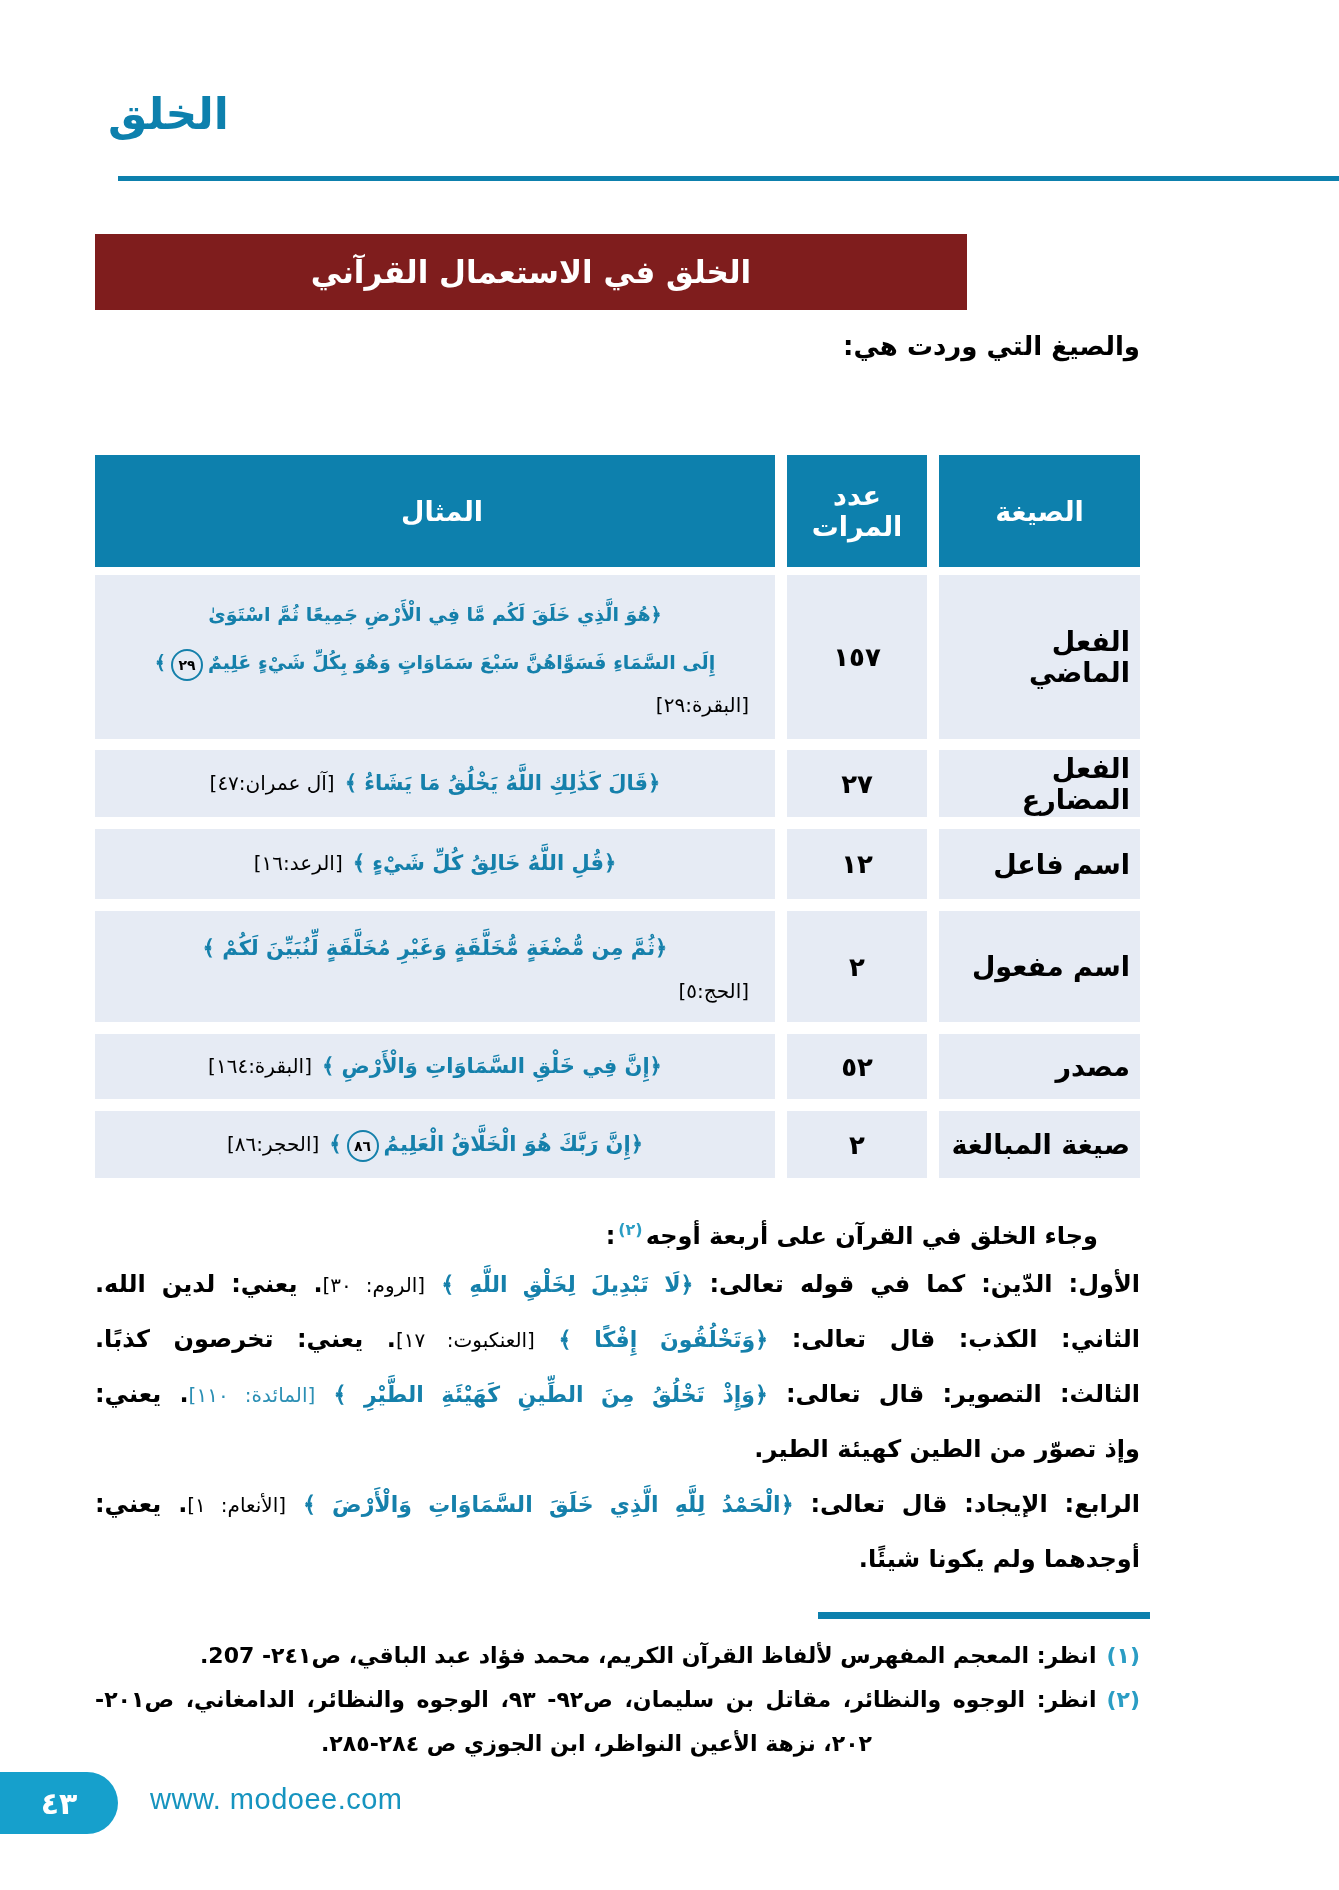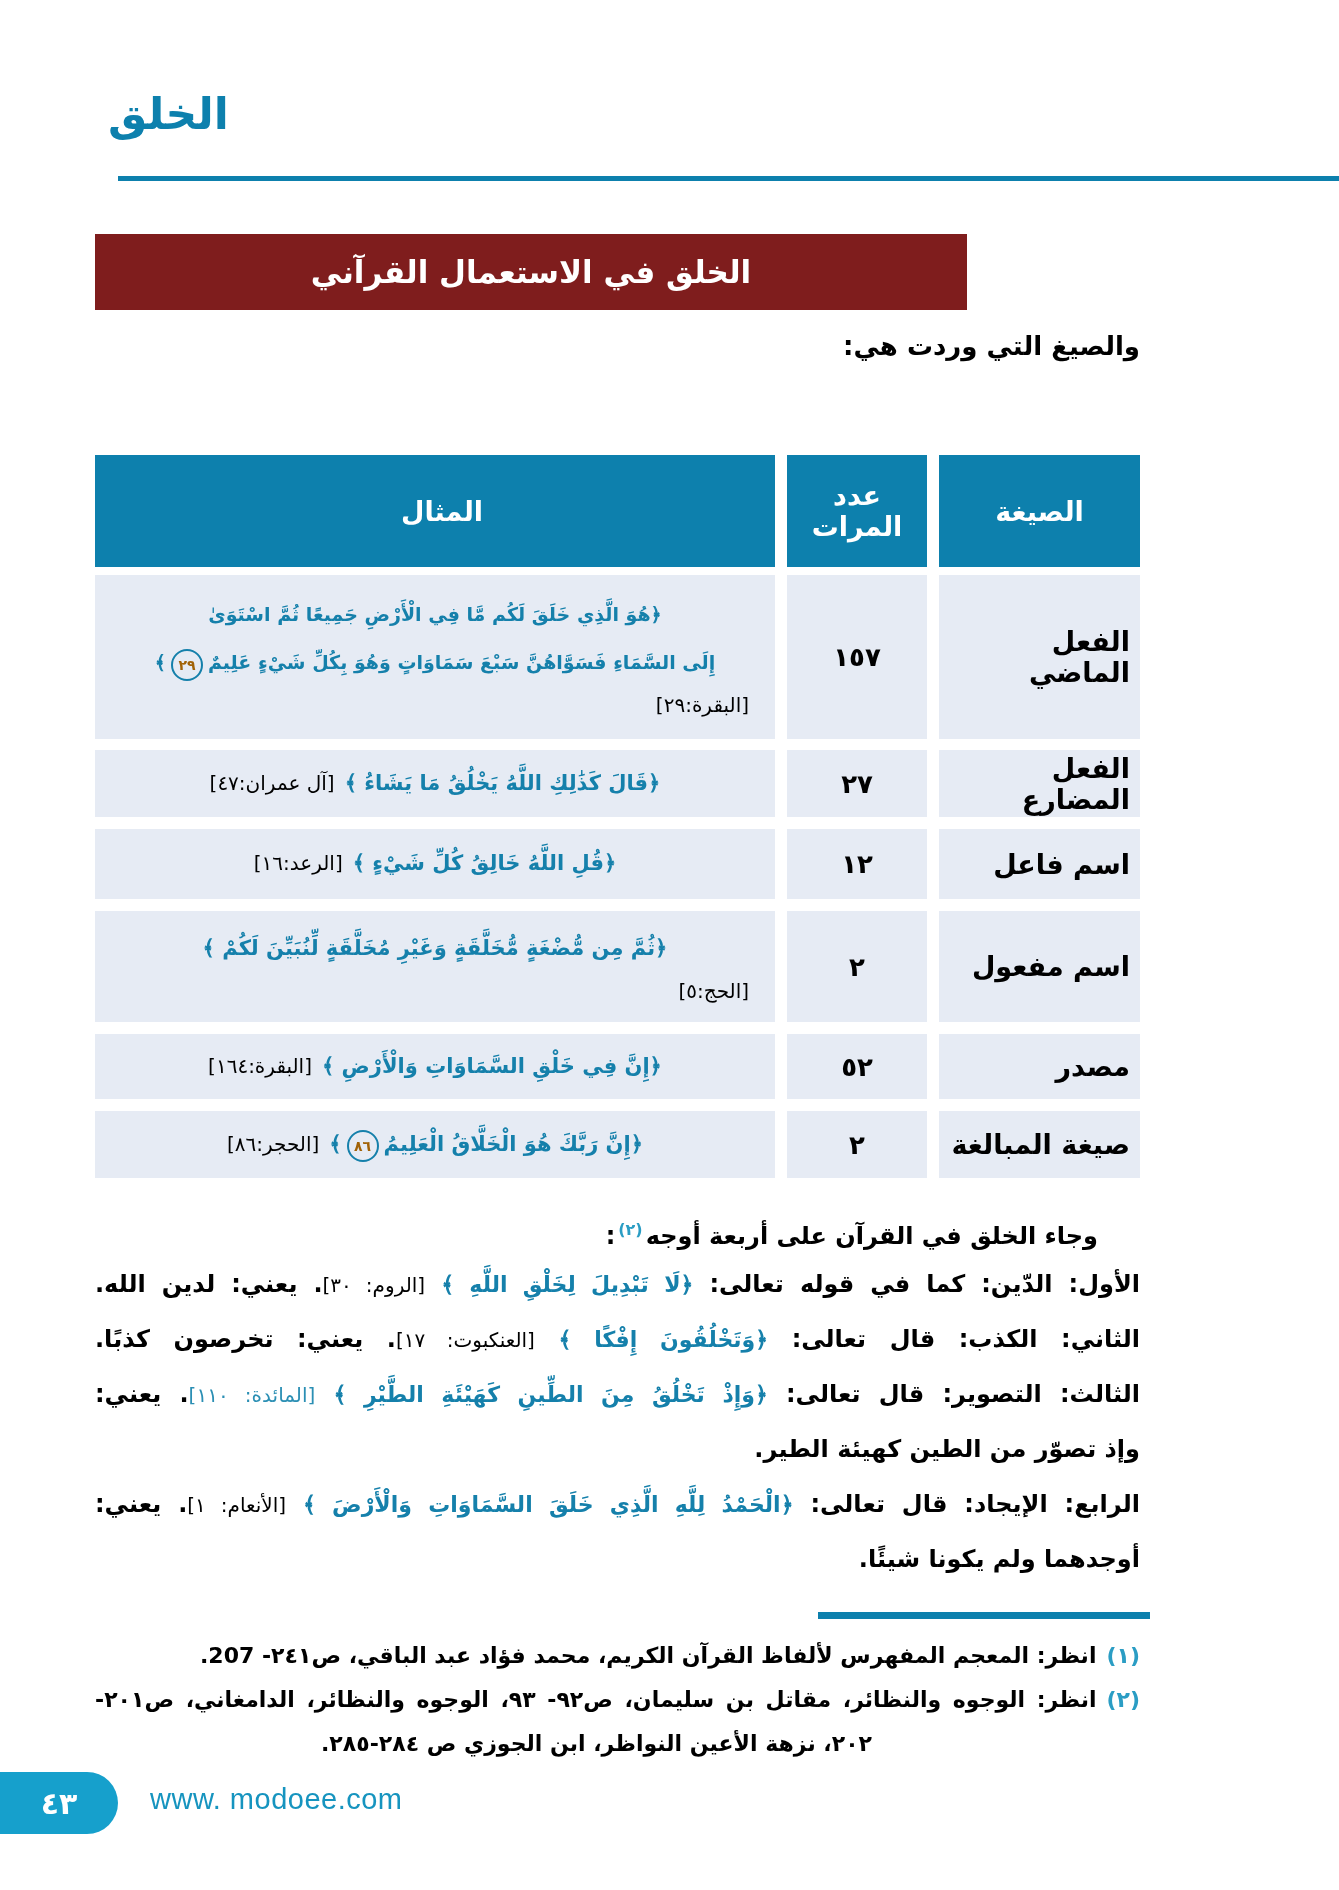--- a/index.html
+++ b/index.html
@@ -46,21 +46,21 @@
   .r5 { min-height:65px;  margin-bottom:12px; }
   .r6 { min-height:67px; }
   .vline { line-height:46px; white-space:nowrap; overflow:hidden; text-align:center; }
   .verse { color:#1580ab; font-weight:700; font-size:21px; }
   .r1 .verse { font-size:19px; }
   .ref { color:#000; font-weight:400; font-size:20px; margin-inline-start:10px; }
   .refline { line-height:36px; text-align:right; padding-left:0; padding-right:14px;
     font-size:20px; color:#000; }
   .ayah {
     display:inline-flex; width:32px; height:32px; border:2px solid #1580ab; border-radius:50%;
-    align-items:center; justify-content:center; font-size:14px; color:#a16207;
+    align-items:center; justify-content:center; font-size:14px; color:#000000;
     margin:0 5px; vertical-align:middle; font-weight:700;
   }
   
   .bodytext { position:absolute; right:199px; top:1202px; width:1045px;
     font-size:24px; font-weight:700; color:#000; }
   .pline { height:55px; line-height:55px; white-space:nowrap; overflow:hidden; }
   .pline.first { text-indent:42px; }
   .pline.just { text-align:justify; text-align-last:justify; }
   .pline .verse { font-size:22px; }
   .pline .bref { font-size:20px; font-weight:400; color:#000; }

